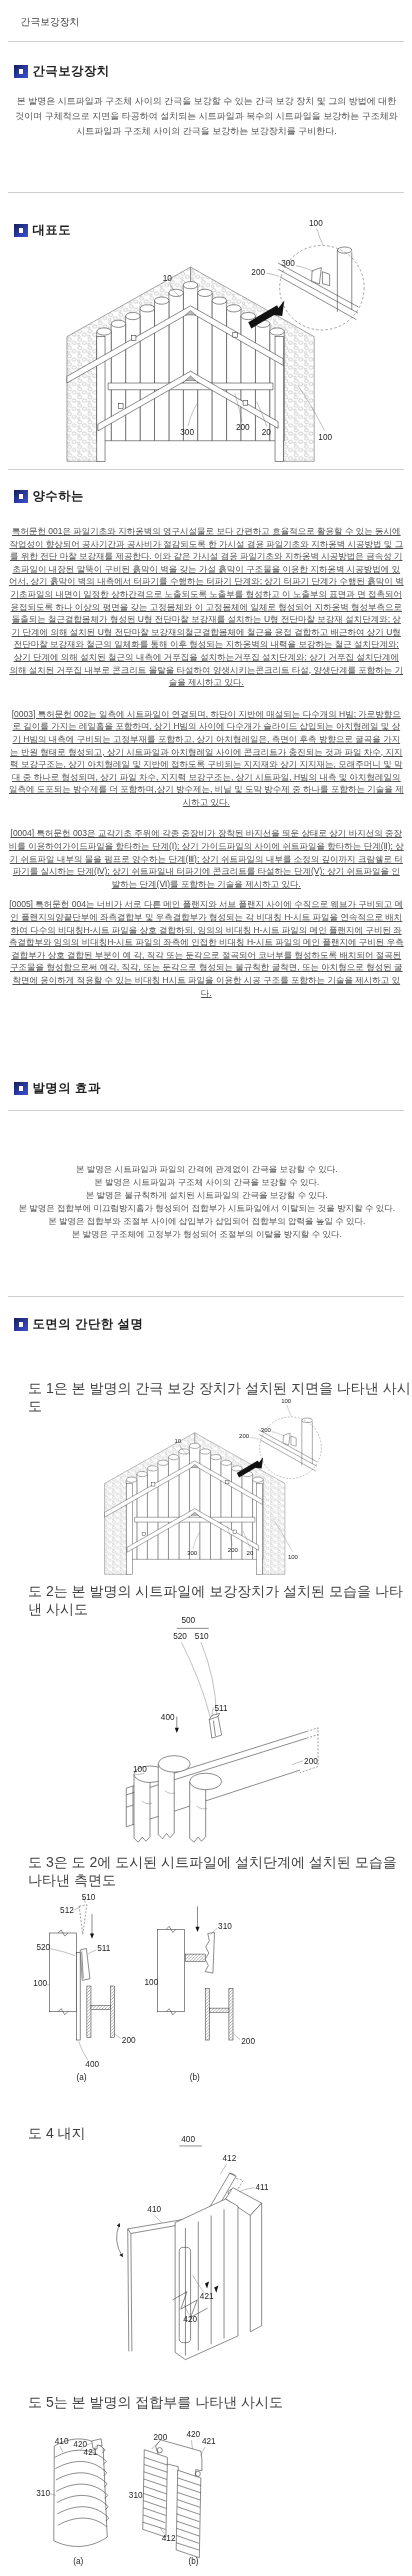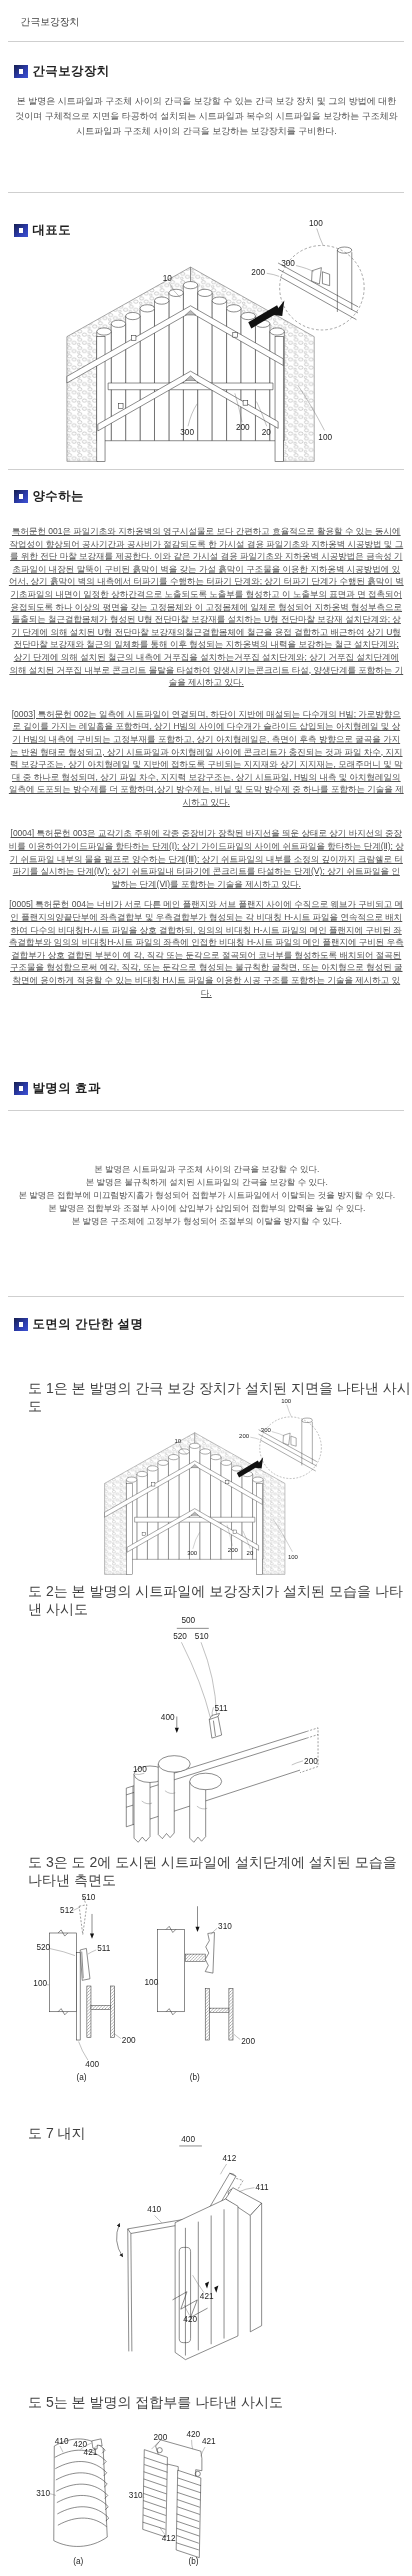--- a/index.html
+++ b/index.html
@@ -195,20 +195,21 @@
   </div>
   <div class="hr" style="top:1110px"></div>
 
   <div class="sec-head" style="top:1080px">
     <span class="bullet">
         <span class="in"></span>
       </span>
     <span class="t">발명의 효과</span>
   </div>
   <div class="para" style="left:9.3px;top:1163px;width:395px">
+    <p class="fx">본 발명은 시트파일과 파일의 간격에 관계없이 간극을 보강할 수 있다.</p>
     <p class="fx">본 발명은 시트파일과 구조체 사이의 간극을 보강할 수 있다.</p>
     <p class="fx">본 발명은 불규칙하게 설치된 시트파일의 간극을 보강할 수 있다.</p>
     <p class="fx">본 발명은 접합부에 미끄럼방지홈가 형성되어 접합부가 시트파일에서 이탈되는 것을 방지할 수 있다.</p>
     <p class="fx">본 발명은 접합부와 조절부 사이에 삽입부가 삽입되어 접합부의 압력을 높일 수 있다.</p>
     <p class="fx">본 발명은 구조체에 고정부가 형성되어 조절부의 이탈을 방지할 수 있다.</p>
   </div>
   <div class="hr" style="top:1296px"></div>
 
   <div class="sec-head" style="top:1316px">
     <span class="bullet">
@@ -403,21 +404,21 @@
       <path class="ld" d="M262,194 q3,2 5,2"></path>
       <rect x="358" y="205" width="8" height="100" fill="url(#hx)" stroke="#333"></rect>
       <rect x="404" y="205" width="8" height="100" fill="url(#hx)" stroke="#333"></rect>
       <rect x="366" y="243" width="38" height="8" fill="url(#hx)" stroke="#333"></rect>
       <text x="428" y="312">200</text>
       <path class="ld" d="M426,304 q-8,-6 -12,-10"></path>
       <text x="328" y="382" font-size="20">(b)</text>
     </g>
   </svg>
 
-  <div class="cap" style="top:2125px">도 7 내지</div>
+  <div class="cap" style="top:2125px">도 4 내지</div>
 
   <svg style="left:103px;top:2130px" width="170" height="242" viewBox="0 0 330 470">
     <text x="152" y="24">400</text>
     <path class="ln" d="M148,31 h44" stroke-width="0.9"></path>
 
     <g>
       <polygon class="lnw" points="48,192 190,168 196,176 54,201"></polygon>
       <path class="ln" d="M48,192 L50,430 M54,201 L56,430"></path>
       <path class="dsh" d="M196,176 L198,300"></path>
     </g>

